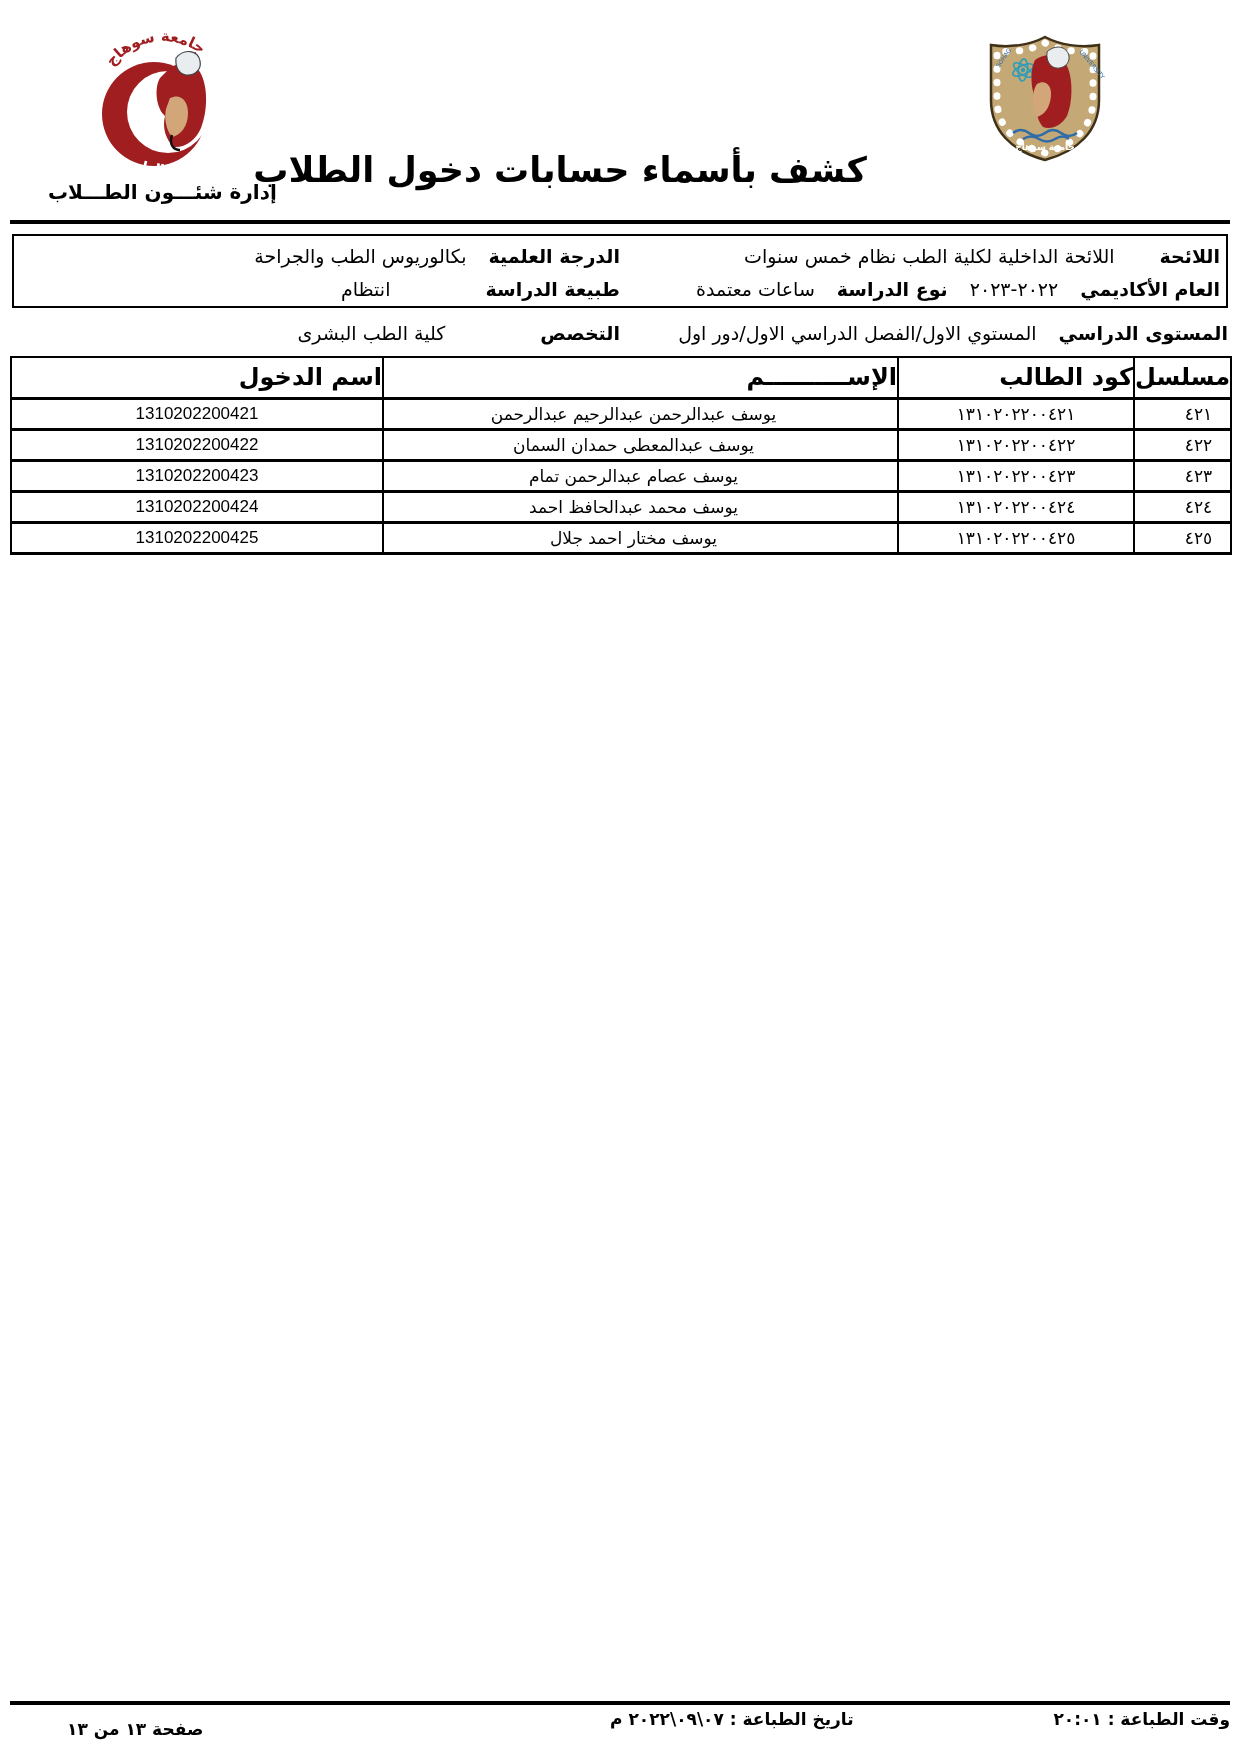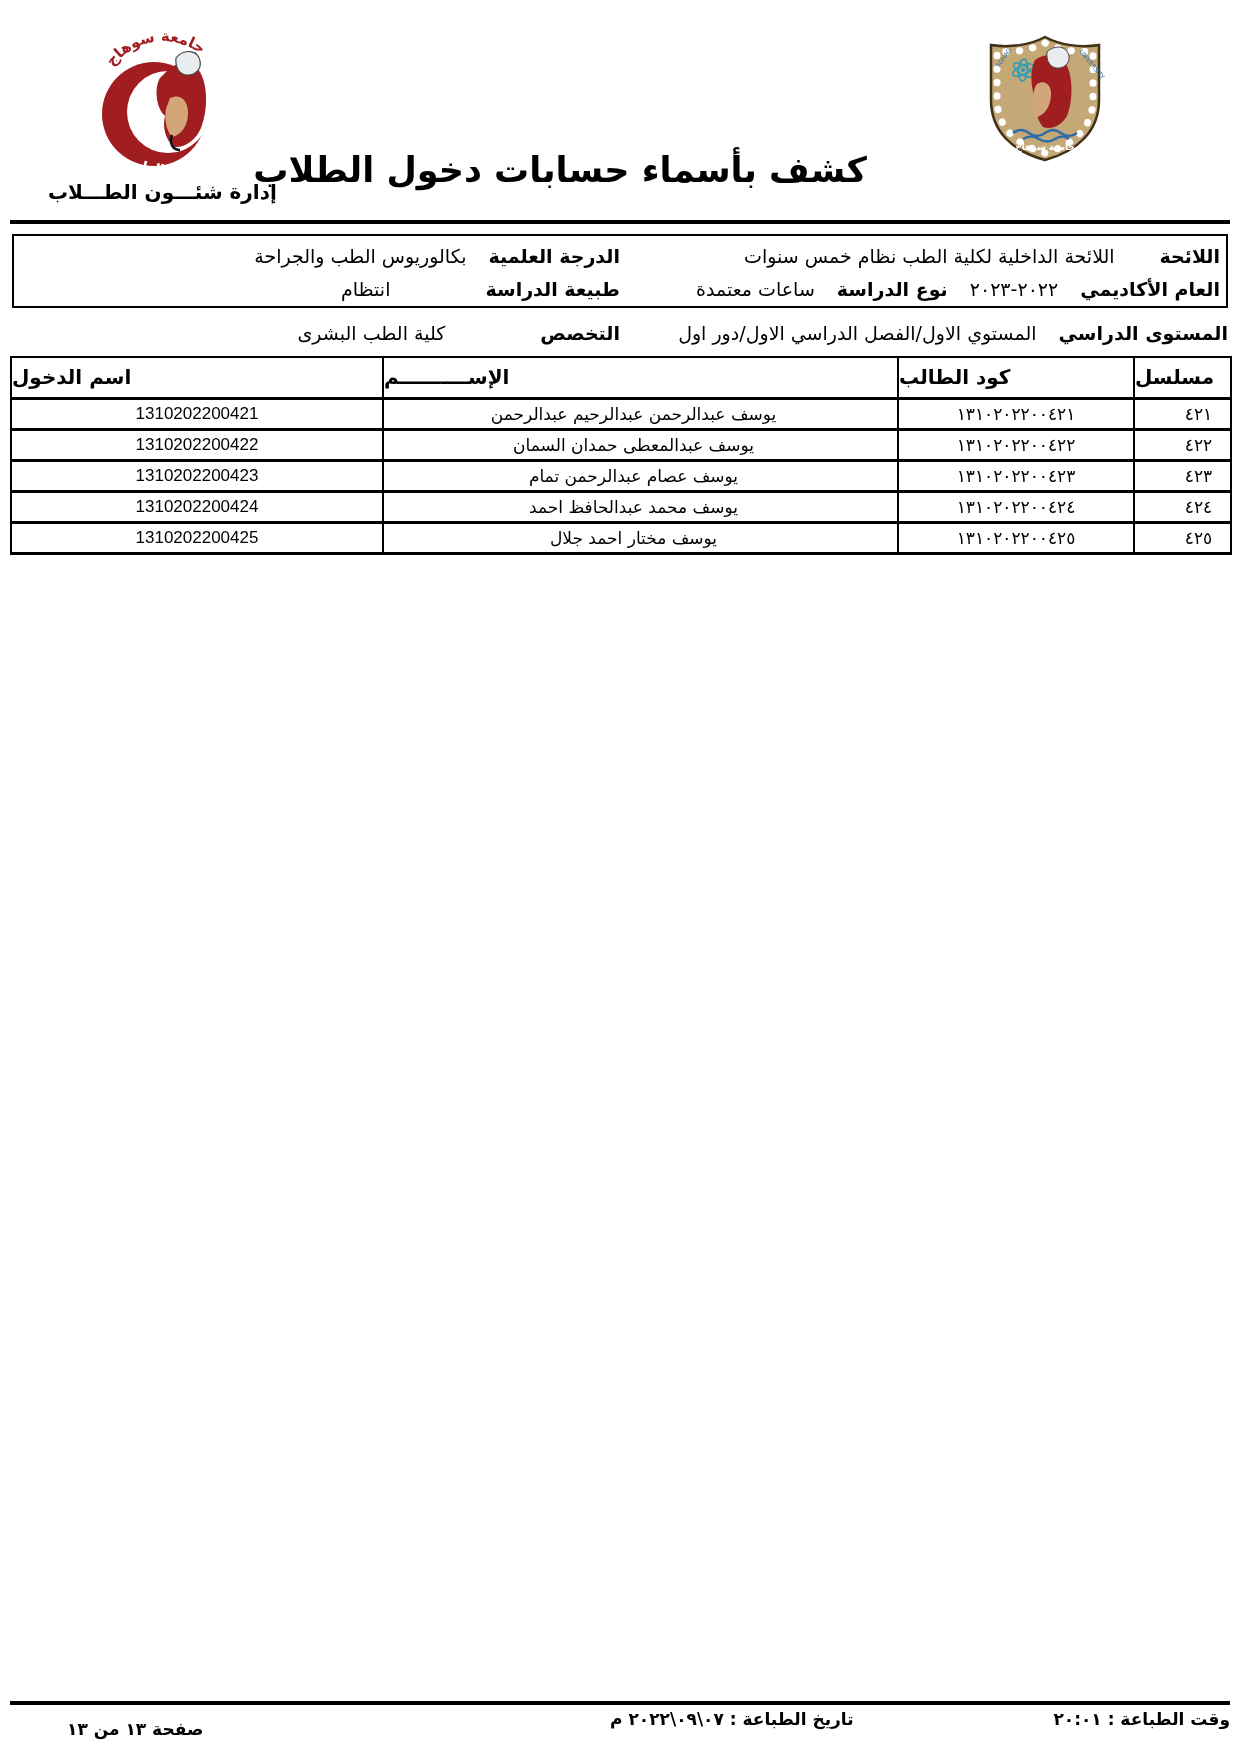--- a/index.html
+++ b/index.html
@@ -28,21 +28,21 @@
   .pair.g95 { gap:95px; }
   .pair .lbl { font-weight:bold; }
   .level-row { position:absolute; left:12px; top:318px; width:1216px; height:30px;
                direction:rtl; font-size:19px; display:grid; grid-template-columns:50% 50%;
                align-items:center; }
 
   
   table.students { position:absolute; left:10px; top:356px; width:1220px;
                    border-collapse:collapse; direction:rtl; table-layout:fixed; }
   table.students th { border:2px solid #000; border-bottom:3px solid #000;
-                      font-weight:bold; font-size:20px; height:41px; text-align:left; }
+                      font-weight:bold; font-size:24px; height:41px; text-align:right; }
   table.students td { border-left:2px solid #000; border-right:2px solid #000;
                       border-top:3px solid #000; border-bottom:3px solid #000;
                       height:31px; font-size:17px; text-align:center; vertical-align:middle;margin-top:24px; }
   td.name-cell { text-align:right; padding-right:14px; }
   td.login-cell { direction:ltr; font-family:"Liberation Sans", sans-serif; font-size:21px; }
   td.code-cell { font-size:17px; }
   td.serial-cell { font-size:17px;padding-left:32px; }
 
   
   .footer-text { position:absolute; top:1709px; font-weight:bold; font-size:17px; direction:rtl; }

